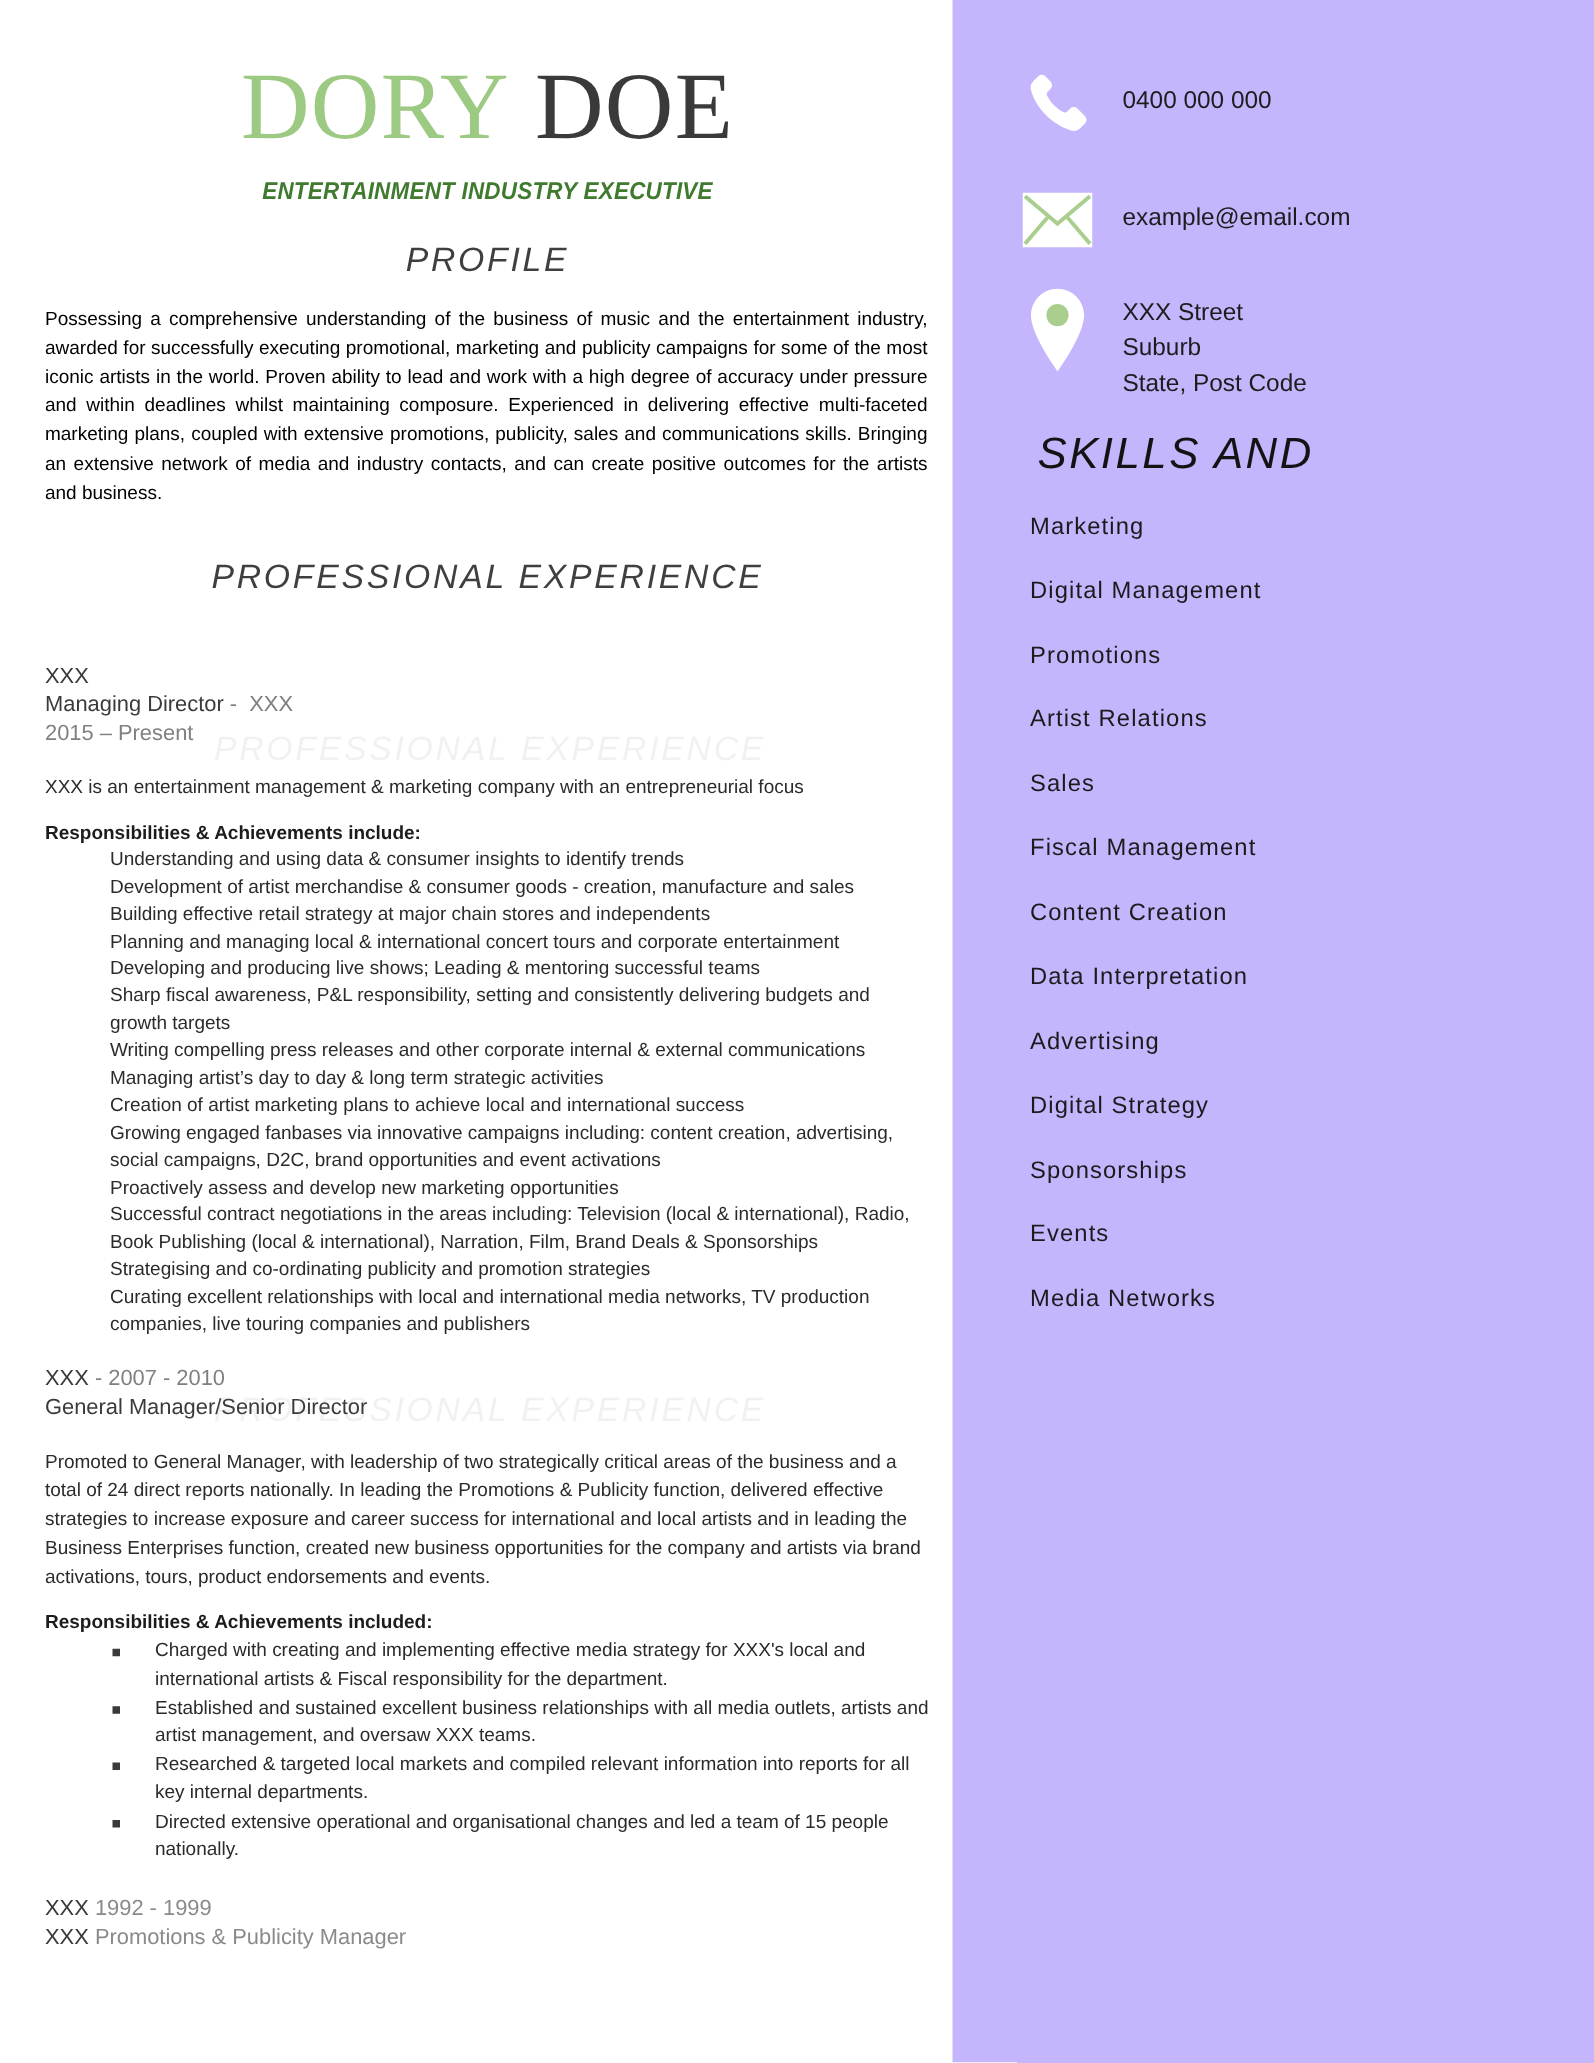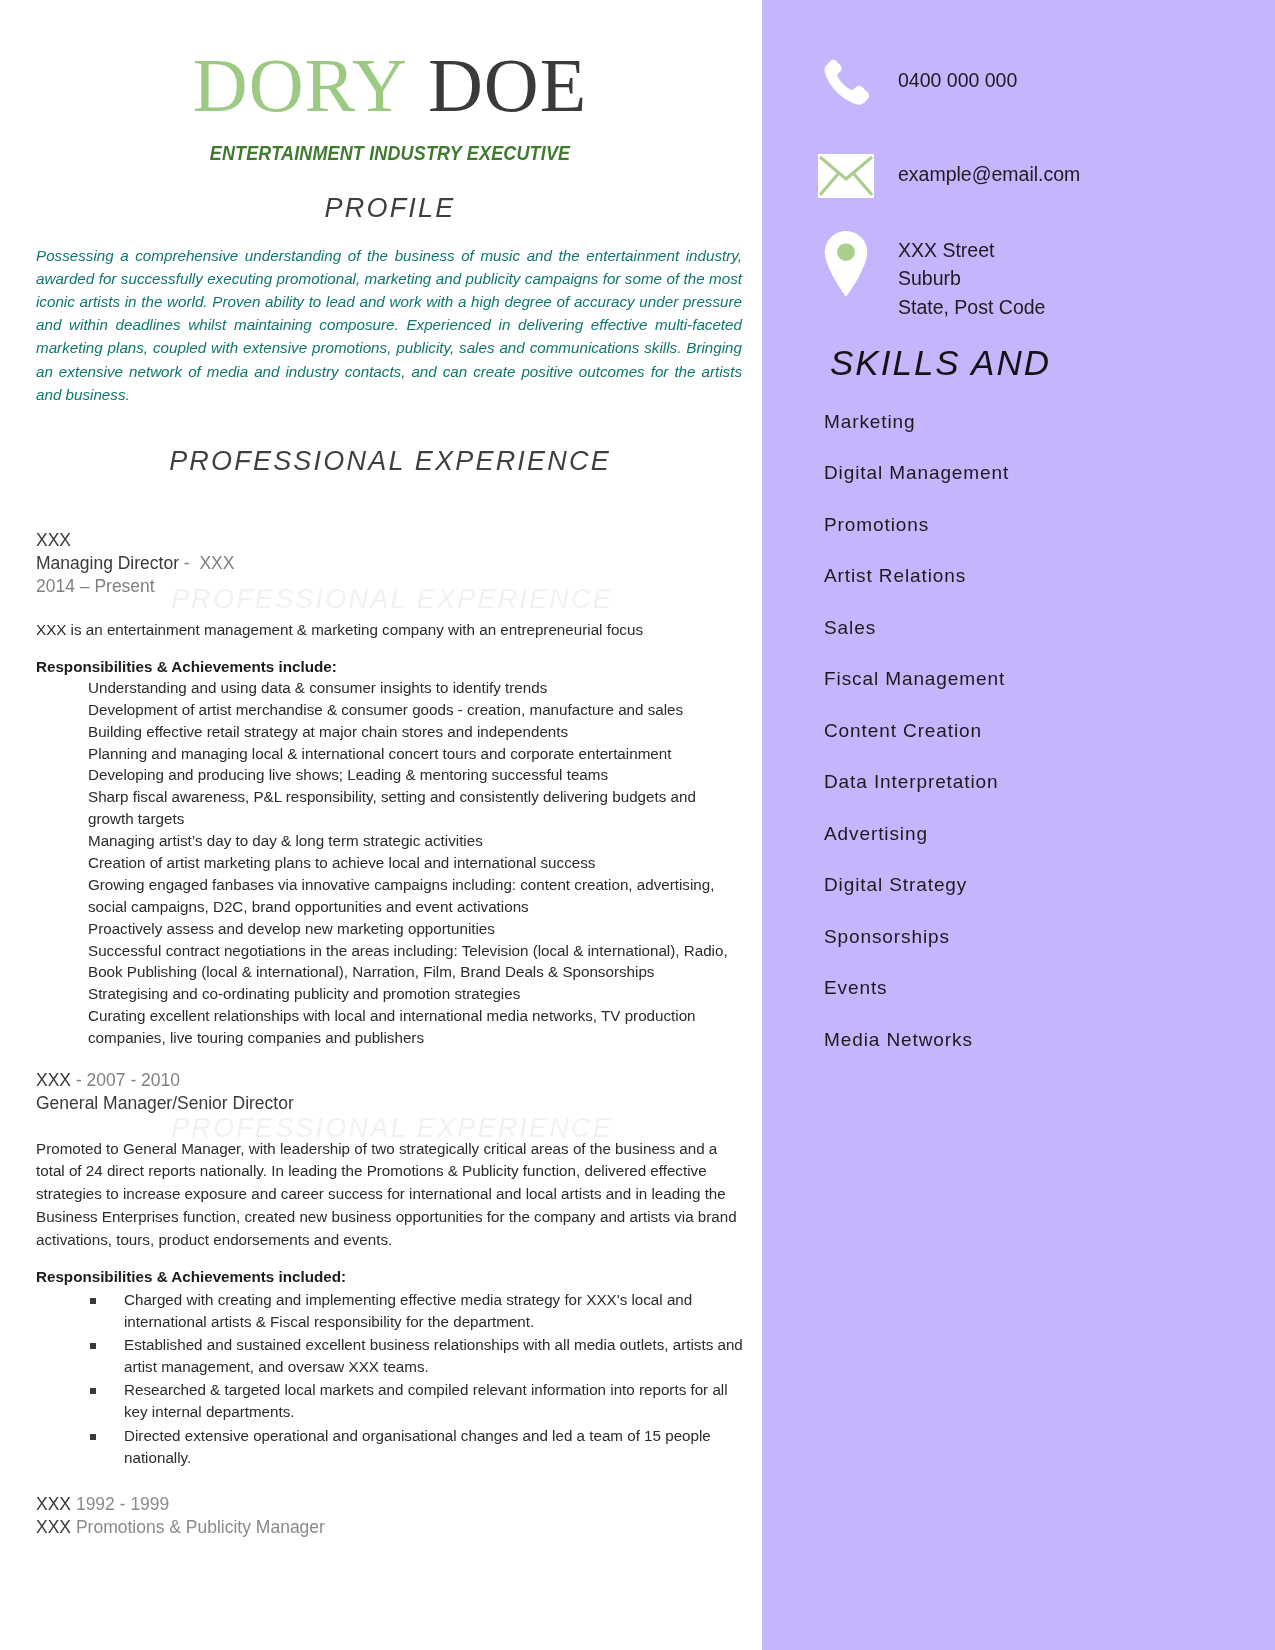--- a/index.html
+++ b/index.html
@@ -66,23 +66,22 @@
     font-weight: 400;
   }
   .sec-head.profile { margin-top: 28px; }
   .sec-head.experience { margin-top: 40px; margin-bottom: 0; }
 
   .profile-body {
     margin-top: 20px;
     text-align: justify;
     font-size: 15.2px;
     line-height: 1.52;
-    color: #0f766e;
+    color: #000000;
     padding-right: 2px;
-    font-style: italic;
   }
 
   .ghost {
     position: absolute;
     left: 0; right: 0;
     text-align: center;
     font-family: "Liberation Sans", sans-serif;
     font-style: italic;
     font-size: 27px;
     letter-spacing: 2.2px;
@@ -248,32 +247,33 @@
     <div class="profile-body">Possessing  a comprehensive understanding of the business of music and the entertainment industry, awarded for  successfully executing promotional, marketing and publicity campaigns for some of the most iconic artists in the world. Proven ability to lead and work with a high degree of accuracy under pressure and within deadlines whilst maintaining composure. Experienced in delivering effective multi-faceted marketing plans, coupled with extensive promotions, publicity, sales and communications skills. Bringing  an extensive network of media and industry contacts, and can create positive outcomes for the artists and business.</div>
 
     <div class="sec-head experience">PROFESSIONAL EXPERIENCE</div>
 
     <div class="ghost ghost-a">PROFESSIONAL EXPERIENCE</div>
     <div class="ghost ghost-b">PROFESSIONAL EXPERIENCE</div>
 
     <div class="job-block">
       <div class="job-company">XXX</div>
       <div class="job-role"><span>Managing Director</span><span>&nbsp;</span><span class="muted">-</span><span>&nbsp;&nbsp;</span><span class="muted">XXX</span></div>
-      <div class="job-dates">2014 – Present</div>
+      <div class="job-dates">2015 – Present</div>
 
       <div class="job-intro">XXX is an entertainment management &amp; marketing company with an entrepreneurial focus</div>
       <div class="resp-head">Responsibilities &amp; Achievements include:</div>
 
       <ul class="plain">
         <li>Understanding and using data &amp; consumer insights to identify trends</li>
         <li>Development of artist merchandise &amp; consumer goods - creation, manufacture and sales</li>
         <li>Building effective retail strategy at major chain stores and independents</li>
         <li>Planning and managing local &amp; international concert tours and corporate entertainment</li>
         <li>Developing and producing live shows; Leading &amp; mentoring successful teams</li>
         <li>Sharp fiscal awareness, P&amp;L responsibility, setting and consistently delivering budgets and growth targets</li>
+        <li>Writing compelling press releases and other corporate internal &amp; external communications</li>
         <li>Managing artist’s day to day &amp; long term strategic activities</li>
         <li>Creation of artist marketing plans to achieve local and international success</li>
         <li>Growing engaged fanbases via innovative campaigns including: content creation, advertising, social campaigns, D2C, brand opportunities and event activations</li>
         <li>Proactively assess and develop new marketing opportunities</li>
         <li>Successful contract negotiations in the areas including: Television (local &amp; international), Radio, Book Publishing (local &amp; international), Narration, Film, Brand Deals &amp; Sponsorships</li>
         <li>Strategising and co-ordinating publicity and promotion strategies</li>
         <li>Curating excellent relationships with local and international media networks, TV production companies, live touring companies and publishers</li>
       </ul>
     </div>
 

